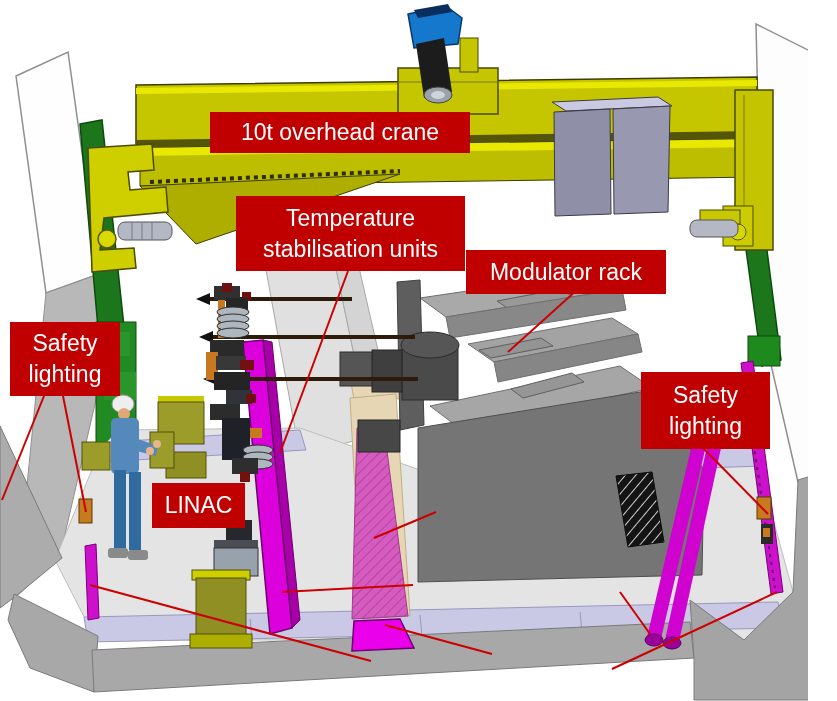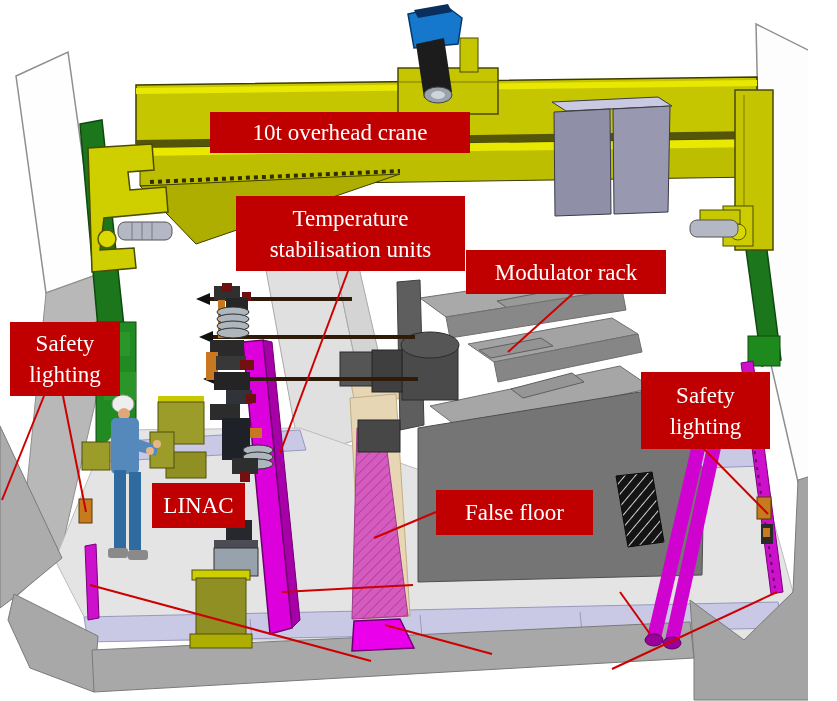--- a/index.html
+++ b/index.html
@@ -1,17 +1,17 @@
 <!DOCTYPE html>
 <html><head>
 <meta charset="utf-8">
 <style>
   html,body{margin:0;padding:0;background:#ffffff;}
   #canvas{position:relative;width:808px;height:701px;background:#ffffff;
-          font-family:Liberation Serif, serif;overflow:hidden;}
+          font-family:Liberation Sans, sans-serif;overflow:hidden;}
   #scene{position:absolute;left:0;top:0;z-index:1;}
   .label{position:absolute;background:#c00000;color:#ffffff;display:flex;
          align-items:center;justify-content:center;text-align:center;
          font-size:23px;line-height:31px;z-index:5;padding:0 4px;box-sizing:border-box;}
   .l-crane{left:210px;top:112px;width:260px;height:41px;}
   .l-temp{left:236px;top:196px;width:229px;height:75px;}
   .l-modrack{left:466px;top:250px;width:200px;height:44px;}
   .l-safetyL{left:10px;top:322px;width:110px;height:74px;}
   .l-safetyR{left:641px;top:372px;width:129px;height:77px;}
   .l-modulator{left:441px;top:435px;width:153px;height:45px;}
@@ -258,16 +258,15 @@
     <line x1="492" y1="654" x2="385" y2="625"></line>
     <line x1="612" y1="669" x2="777" y2="592"></line>
   </g>
 </svg>
 
 <div class="label l-crane">10t overhead crane</div>
 <div class="label l-temp">Temperature stabilisation units</div>
 <div class="label l-modrack">Modulator rack</div>
 <div class="label l-safetyL">Safety lighting</div>
 <div class="label l-safetyR">Safety lighting</div>
-<div class="label l-falsefloor">False floor</div>
 <div class="label l-linac">LINAC</div>
 
 </div>
 
 </body></html>

